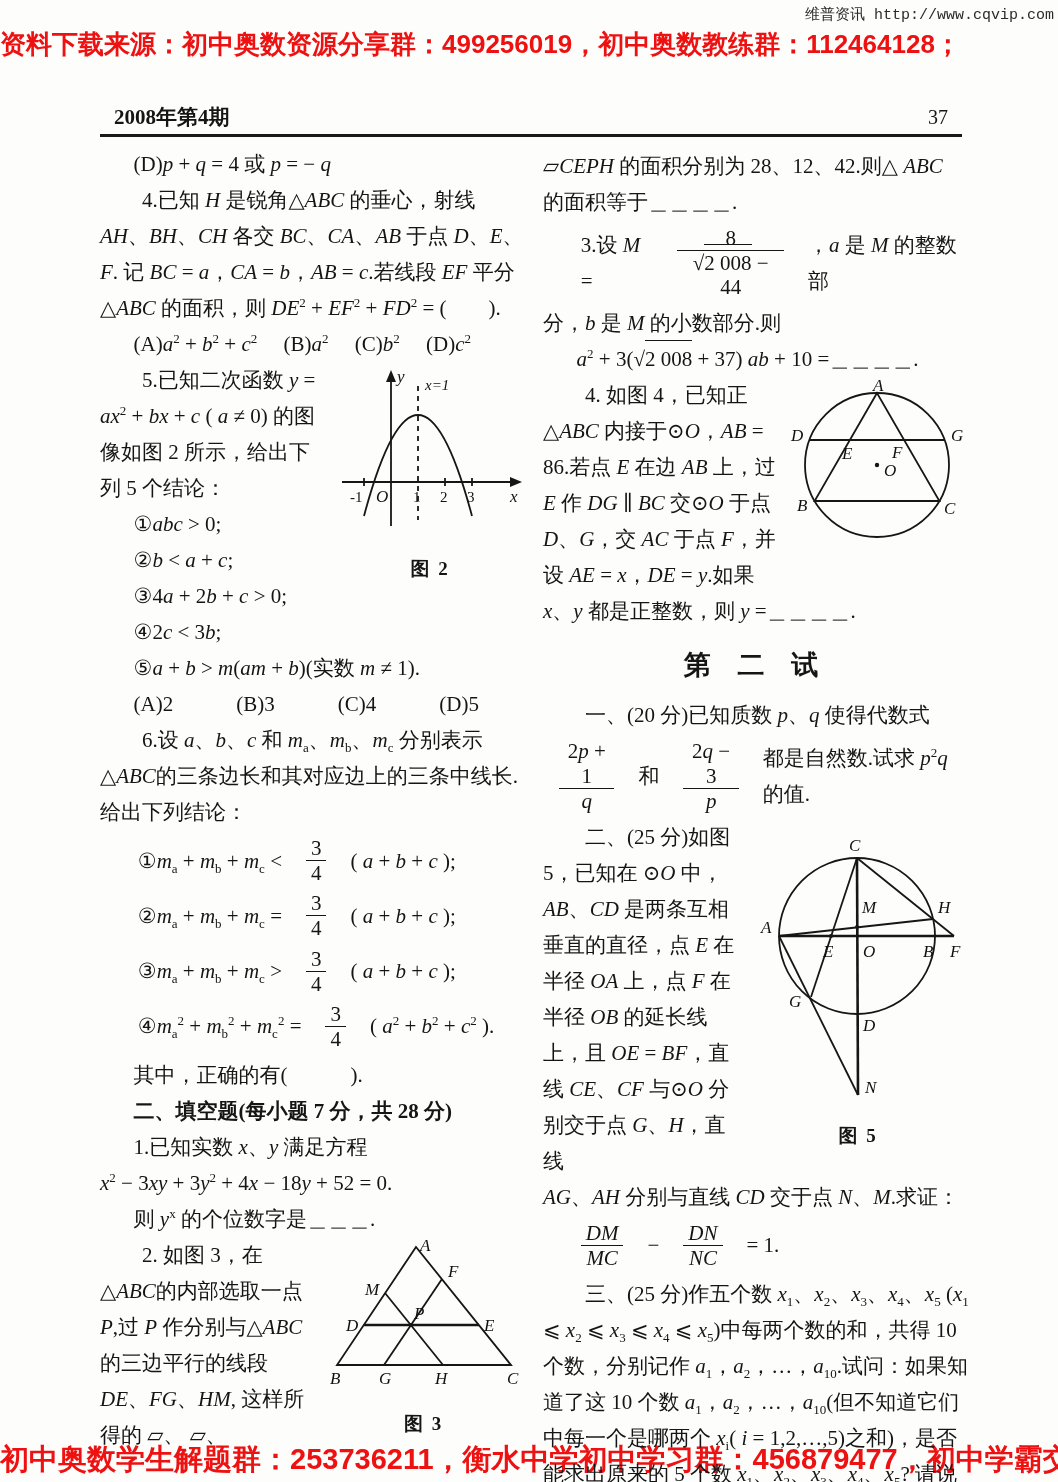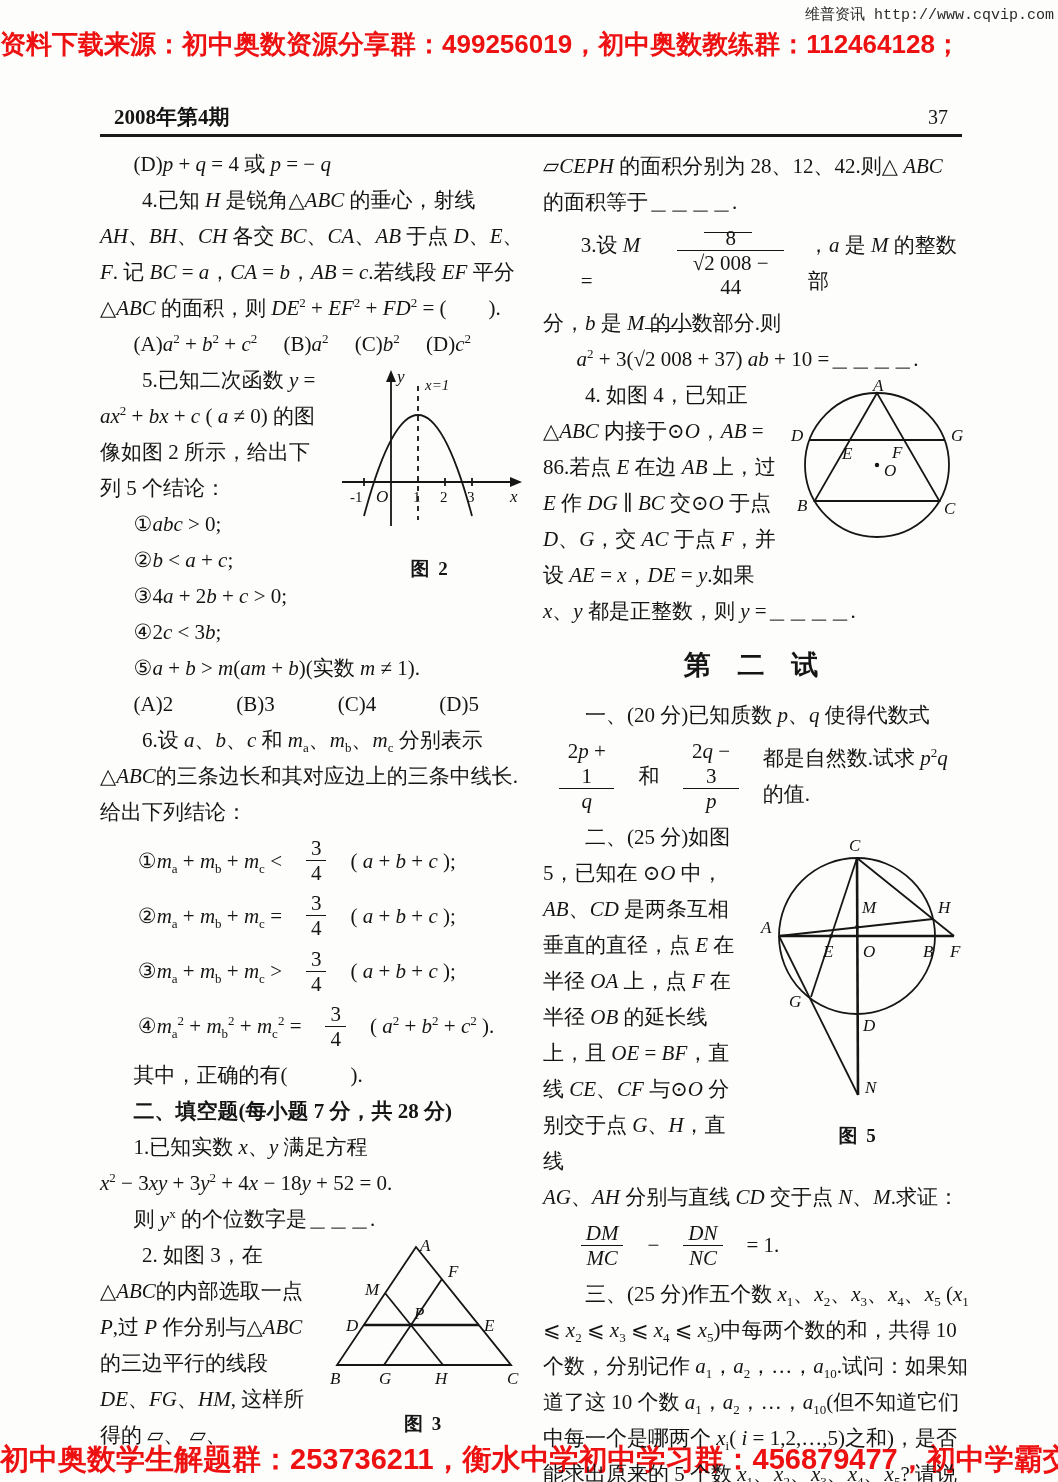--- a/index.html
+++ b/index.html
@@ -31,21 +31,21 @@
   figure{margin:0;}
   .figright{float:right;margin:2px 0 2px 8px;text-align:center;}
   figcaption{font-size:19px;margin-top:4px;font-weight:bold;letter-spacing:2px;}
   .mi{font-style:italic;font-family:"Liberation Serif",serif;}
   sub,sup{font-size:13px;line-height:0;}
   .eqline{display:flex;align-items:center;gap:24px;margin:6px 0 6px 1.8em;flex-wrap:nowrap;}
   .eqline.tight{margin-left:16px;}
   .frac{display:inline-block;text-align:center;vertical-align:middle;line-height:1.15;}
   .frac .num{display:block;padding:0 5px;border-bottom:1.6px solid #151515;}
   .frac .den{display:block;padding:0 5px;}
-  .ovl{border-top:1.5px solid #151515;padding-top:18px;}
+  .ovl{border-top:1.5px solid #151515;padding-top:6px;}
   #sec2-title{font-size:27px;font-weight:bold;text-align:center;letter-spacing:10px;margin:14px 0 10px 0;line-height:44px;}
   svg text{font-family:"Liberation Serif",serif;font-size:17px;font-style:italic;fill:#111;}
   svg text.rm{font-style:normal;font-size:15px;}
   .stk{stroke:#161616;stroke-width:1.8;fill:none;}
   .stkb{stroke:#161616;stroke-width:2.6;fill:none;}
   .arr{fill:#161616;}
 </style>
 </head>
 <body>
 

